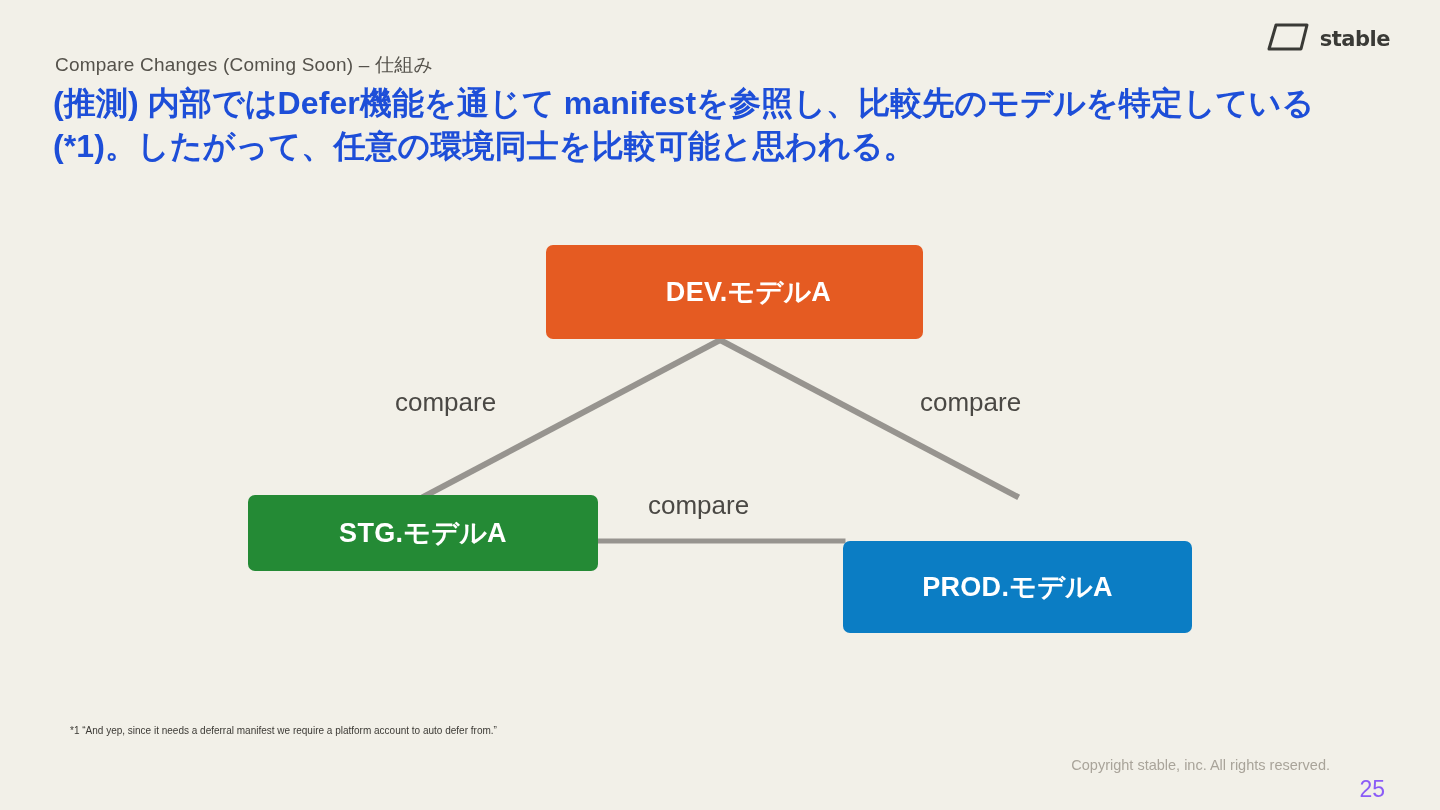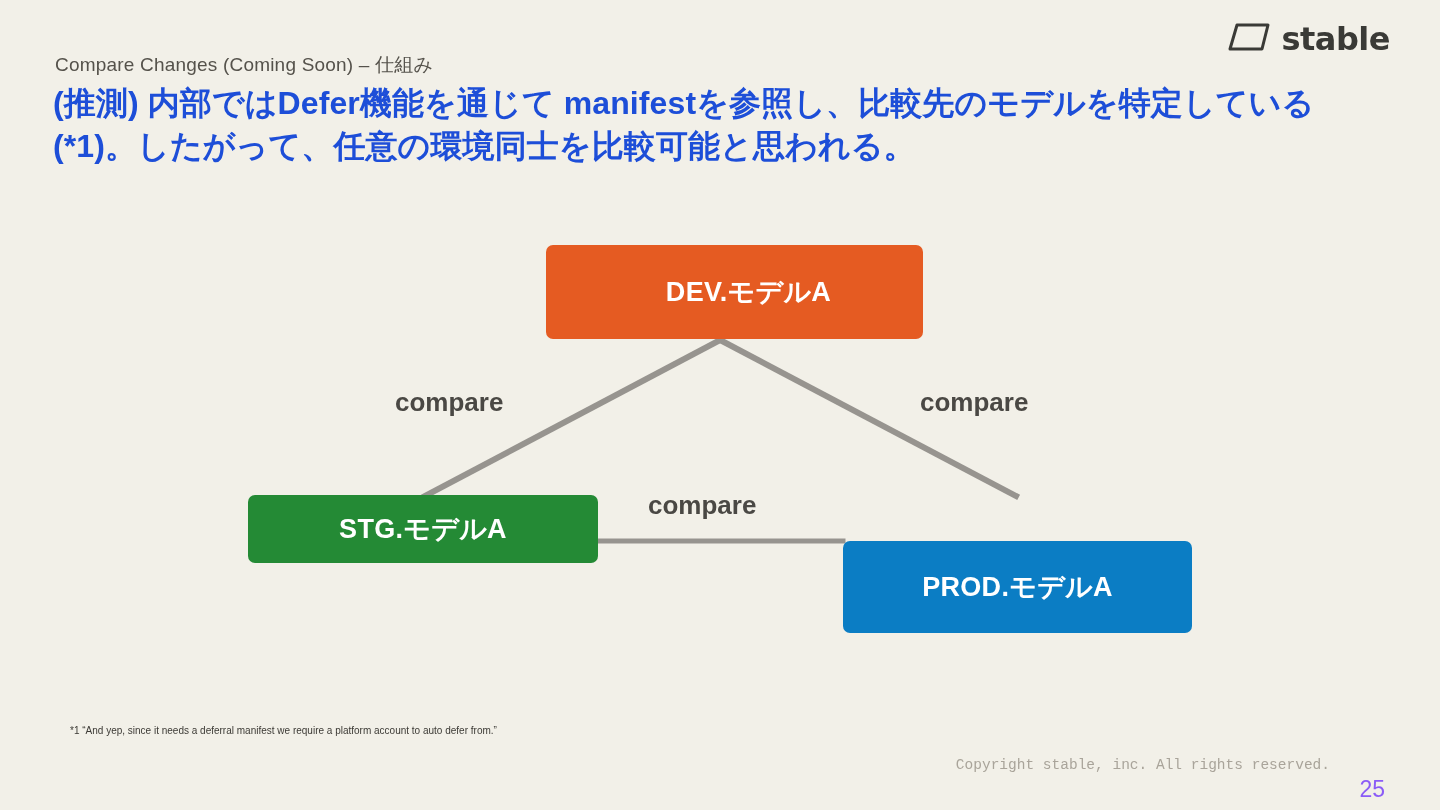--- a/index.html
+++ b/index.html
@@ -21,21 +21,21 @@
     top: 22px;
     right: 50px;
     display: flex;
     align-items: center;
     gap: 10px;
   }
   .logo-mark {
     display: block;
   }
   .logo-word {
-    font-size: 32px;
+    font-size: 21px;
     font-weight: 700;
     color: #3A3A36;
     letter-spacing: -0.5px;
     line-height: 1;
     font-family: "DejaVu Sans", sans-serif;
   }
 
   
   .kicker {
     position: absolute;
@@ -83,36 +83,36 @@
     top: 245px;
     width: 349px;
     height: 94px;
     background: #E55B22;
     padding-left: 28px;
   }
   .node-stg {
     left: 248px;
     top: 495px;
     width: 350px;
-    height: 68px;
+    height: 76px;
     background: #248A35;
   }
   .node-prod {
     left: 843px;
     top: 495px;
     width: 349px;
     height: 92px;
     background: #0B7DC4;
     margin-top: 46px;
   }
 
   .edge-label {
     position: absolute;
     font-size: 26px;
-    font-weight: 700;
+    font-weight: 400;
     color: #4A4844;
     white-space: nowrap;
   }
   .label-left  { left: 395px; top: 387px; }
   .label-right { left: 920px; top: 387px; }
   .label-mid   { left: 648px; top: 490px; }
 
   
   .footnote {
     position: absolute;
@@ -131,21 +131,20 @@
   }
 
   
   .copyright {
     position: absolute;
     right: 110px;
     top: 757px;
     font-size: 14.5px;
     color: #A9A49A;
     white-space: nowrap;
-    font-family: Liberation Mono, monospace;
   }
   .page-number {
     position: absolute;
     right: 55px;
     top: 776px;
     font-size: 23px;
     color: #8b5cf6;
   }
 </style>
 </head>

